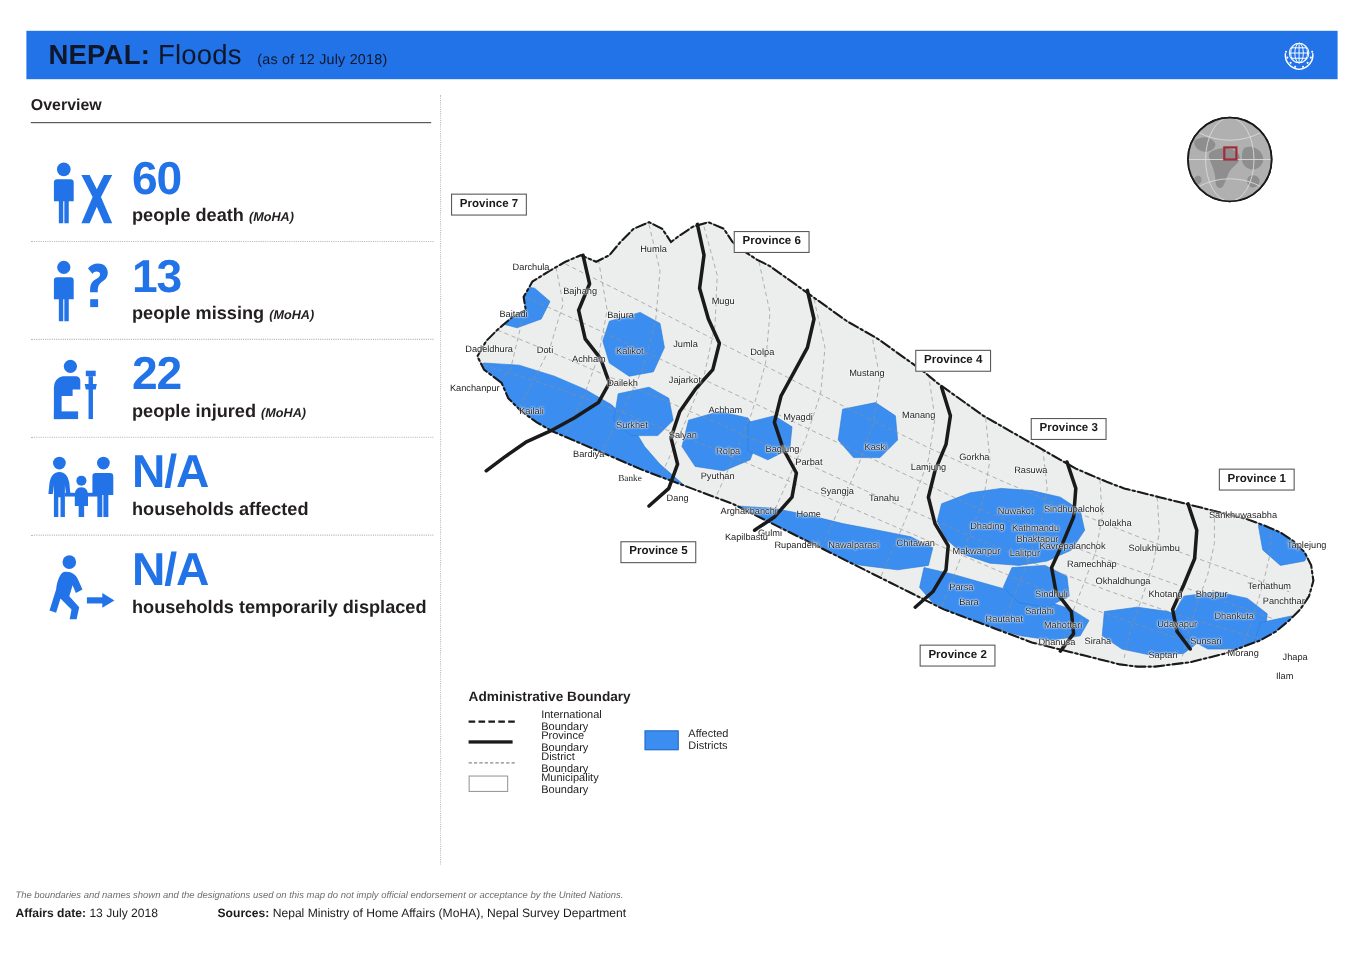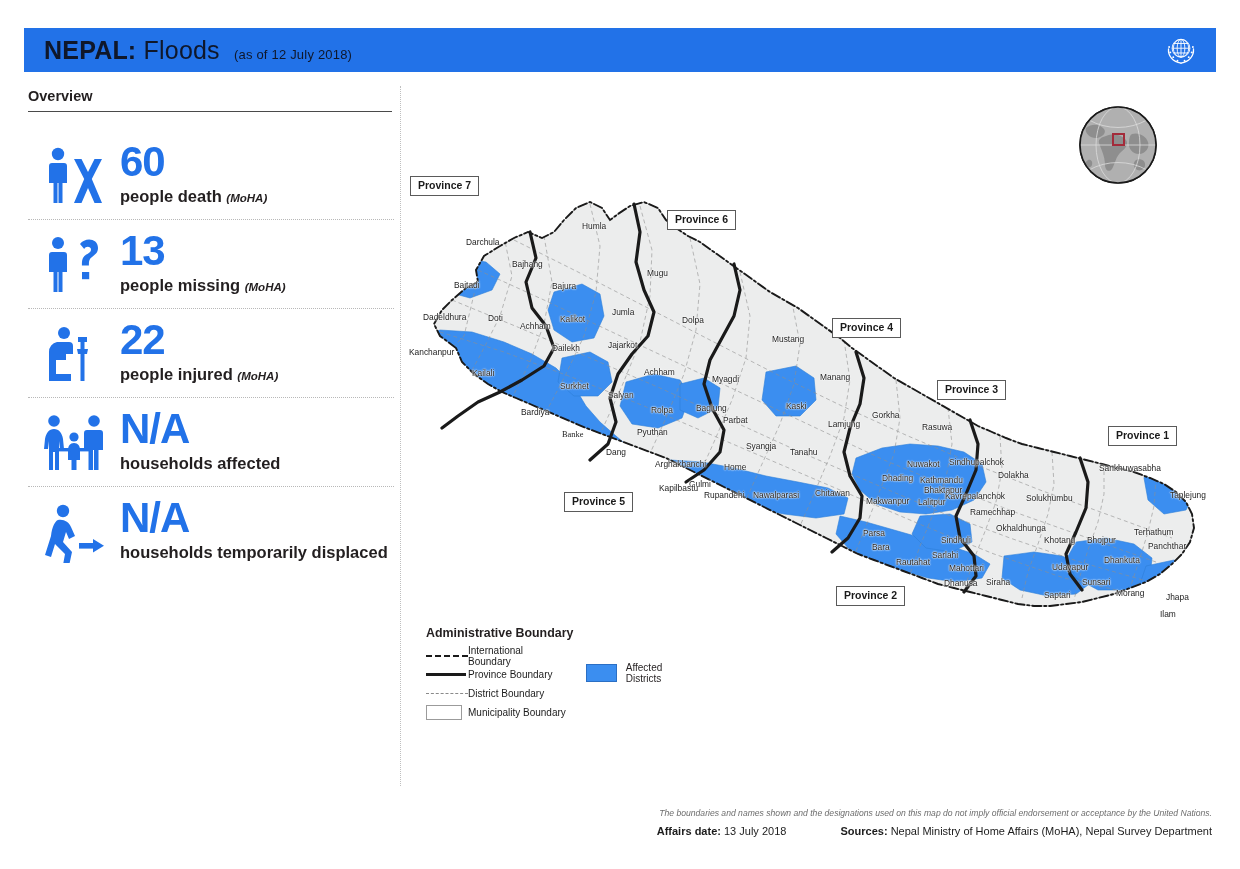--- a/index.html
+++ b/index.html
@@ -81,33 +81,33 @@
     pointer-events:none;
   }
 
   
   .legend { position:absolute; left:426px; top:610px; width:270px; }
   .legend-title { font-size:12.4px; font-weight:bold; margin-bottom:6px;margin-top:16px; }
   .legend-cols { display:flex; }
   .legend-col-a { width:150px; }
   .legend-item { display:flex; align-items:center; height:19px; }
   .legend-sym { width:42px; flex:0 0 42px; display:flex; align-items:center; }
-  .legend-txt { font-size:10px; color:#1c1c1c; }
+  .legend-txt { font-size:10px; color:#1c1c1c;margin-left:24px; }
   .sym-intl { width:42px; height:0; border-top:2.2px solid #1a1a1a;
               border-top-style:dashed; }
   .sym-prov { width:40px; height:3.4px; background:#1a1a1a; }
   .sym-dist { width:42px; height:0; border-top:1.6px dashed #8a8a8a; }
   .sym-muni { width:36px; height:15px; border:1px solid #9b9b9b; background:#fff; }
   .legend-col-b { padding-left:18px; padding-top:16px; }
   .legend-swatch-row { display:flex; align-items:center; }
   .swatch { width:33px; height:18px; background:#3b8ef0; border:1px solid #2b6fc4; }
   .swatch-txt { font-size:10px; margin-left:9px; }
 
   
-  .footer { position:absolute; left:32px; top:808px; width:1180px;text-align:right; }
+  .footer { position:absolute; left:14px; top:808px; width:1180px; }
   .disclaimer { font-size:8.6px; font-style:italic; color:#6d6d6d; }
   .credits { font-size:11px; margin-top:7px; color:#1c1c1c; }
   .credits b { font-weight:bold; }
   .credits .gap { display:inline-block; width:48px; }
 </style>
 </head>
 <body>
 
 <div class="page">
 

